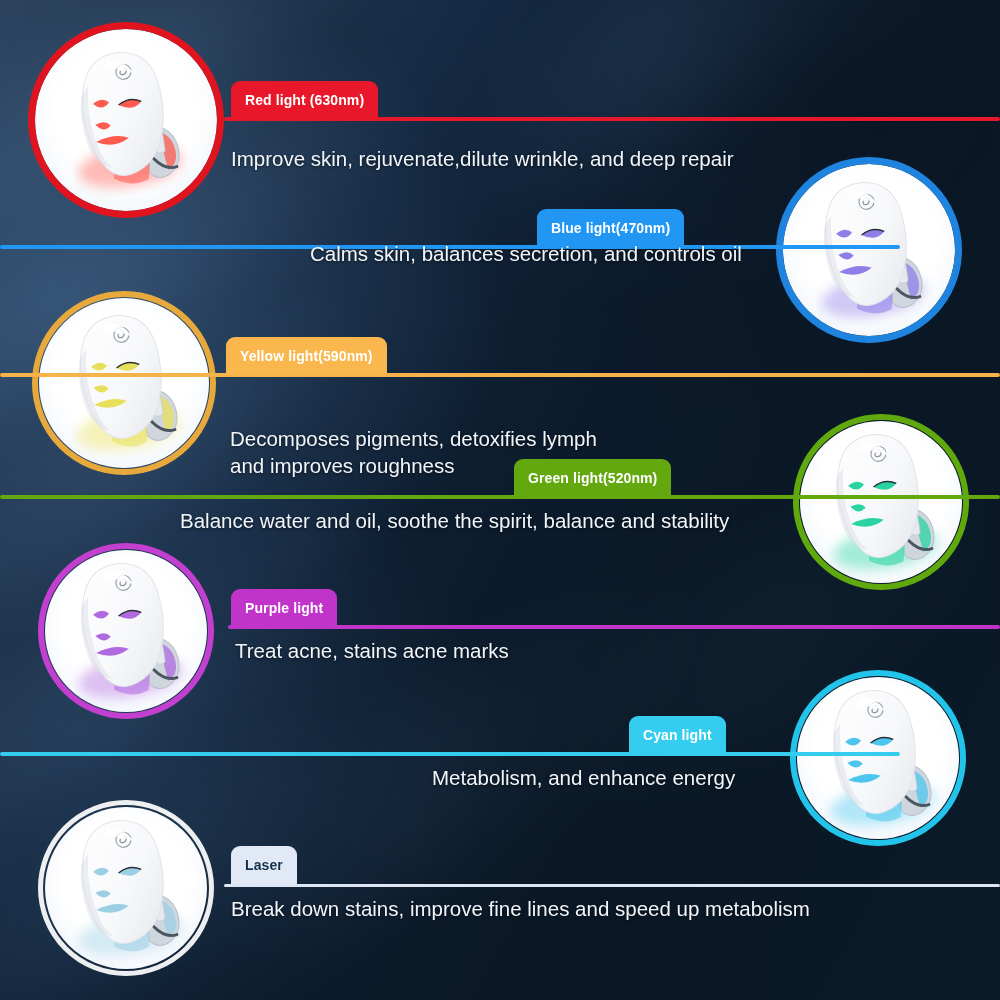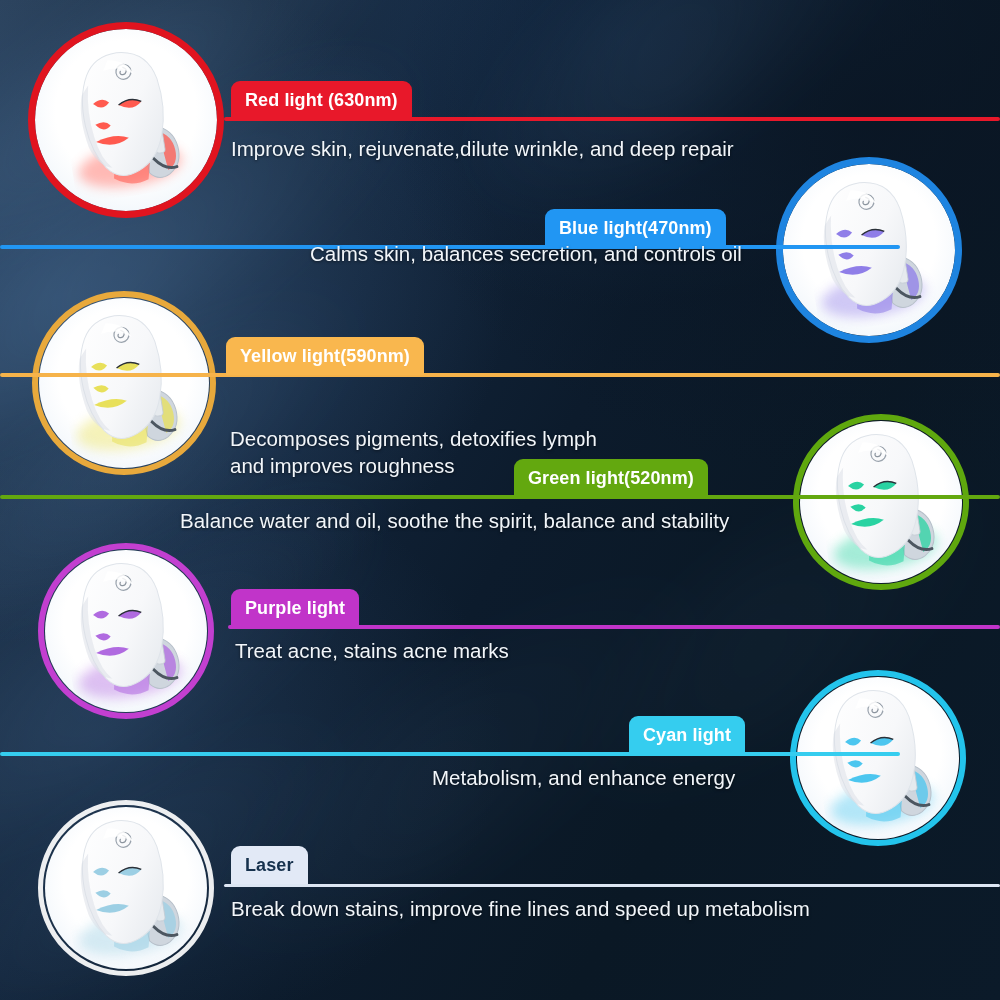--- a/index.html
+++ b/index.html
@@ -34,21 +34,21 @@
   .s7{left:520px;top:560px;width:520px;height:150px;opacity:.16;}
   .s8{left:150px;top:690px;width:620px;height:150px;opacity:.18;}
 
   
   .rule{position:absolute;height:4px;border-radius:2px;}
 
   
   .pill{
     position:absolute;display:flex;align-items:center;
     height:38px;padding:0 14px;border-radius:9px 9px 0 0;
-    color:#fff;font-size:18px;font-weight:600;letter-spacing:.1px;
+    color:#fff;font-size:14px;font-weight:600;letter-spacing:.1px;
     white-space:nowrap;box-sizing:border-box;
   }
   .pill.laser{color:#16314d;font-weight:600;align-items:center;}
 
   
   .desc{
     position:absolute;color:#f2f6fa;font-size:20.5px;line-height:1.32;
     white-space:pre-line;text-shadow:0 1px 3px rgba(0,0,0,.55);
   }
 
@@ -131,21 +131,21 @@
 
   <path d="M52 14 q18 2 24 18 q-14 -12 -30 -8 z" fill="#ffffff" opacity=".85"></path>
 </svg></div>
       </div>
     <div class="ring" style="border:7px solid #e0141f;"></div>
   </div>
   <div class="rule" style="left:224px;top:117px;width:776px;background:#e8182a;"></div>
   <div class="pill" style="left:231px;top:81px;background:#e8182a;">
     <span>Red light (630nm)</span>
   </div>
-  <div class="desc" style="left:231px;top:135px;width:700px;">Improve skin, rejuvenate,dilute wrinkle, and deep repair</div>
+  <div class="desc" style="left:231px;top:145px;width:700px;">Improve skin, rejuvenate,dilute wrinkle, and deep repair</div>
 
   <div class="shot" style="left:776px;top:157px;width:186px;height:186px;">
     <div class="halo"></div>
     <div class="glowwrap">
         <div class="maskart">
 <svg viewBox="0 0 122 152" width="122" height="152" xmlns="http://www.w3.org/2000/svg">
   <defs>
     <radialGradient id="gl_8f7ee8" cx="50%" cy="50%" r="50%">
       <stop offset="0%" stop-color="#8f7ee8" stop-opacity=".95"></stop>
       <stop offset="100%" stop-color="#8f7ee8" stop-opacity="0"></stop>
@@ -182,21 +182,21 @@
   <path d="M30 76 q10 -4 15 3 q-8 7 -15 -3 z" fill="#8f7ee8"></path>
 
   <path d="M28 93 q20 -6 33 1 q-16 9 -33 -1 z" fill="#8f7ee8"></path>
 
   <path d="M52 14 q18 2 24 18 q-14 -12 -30 -8 z" fill="#ffffff" opacity=".85"></path>
 </svg></div>
       </div>
     <div class="ring" style="border:7px solid #1e84e0;"></div>
   </div>
   <div class="rule" style="left:0px;top:245px;width:900px;background:#2196f3;"></div>
-  <div class="pill" style="left:537px;top:209px;background:#2196f3;margin-left:8px;">
+  <div class="pill" style="left:537px;top:209px;background:#2196f3;">
     <span>Blue light(470nm)</span>
   </div>
   <div class="desc" style="left:310px;top:240px;width:660px;">Calms skin, balances secretion, and controls oil</div>
 
   <div class="shot" style="left:32px;top:291px;width:184px;height:184px;">
     <div class="halo"></div>
     <div class="glowwrap">
         <div class="maskart">
 <svg viewBox="0 0 122 152" width="122" height="152" xmlns="http://www.w3.org/2000/svg">
   <defs>

